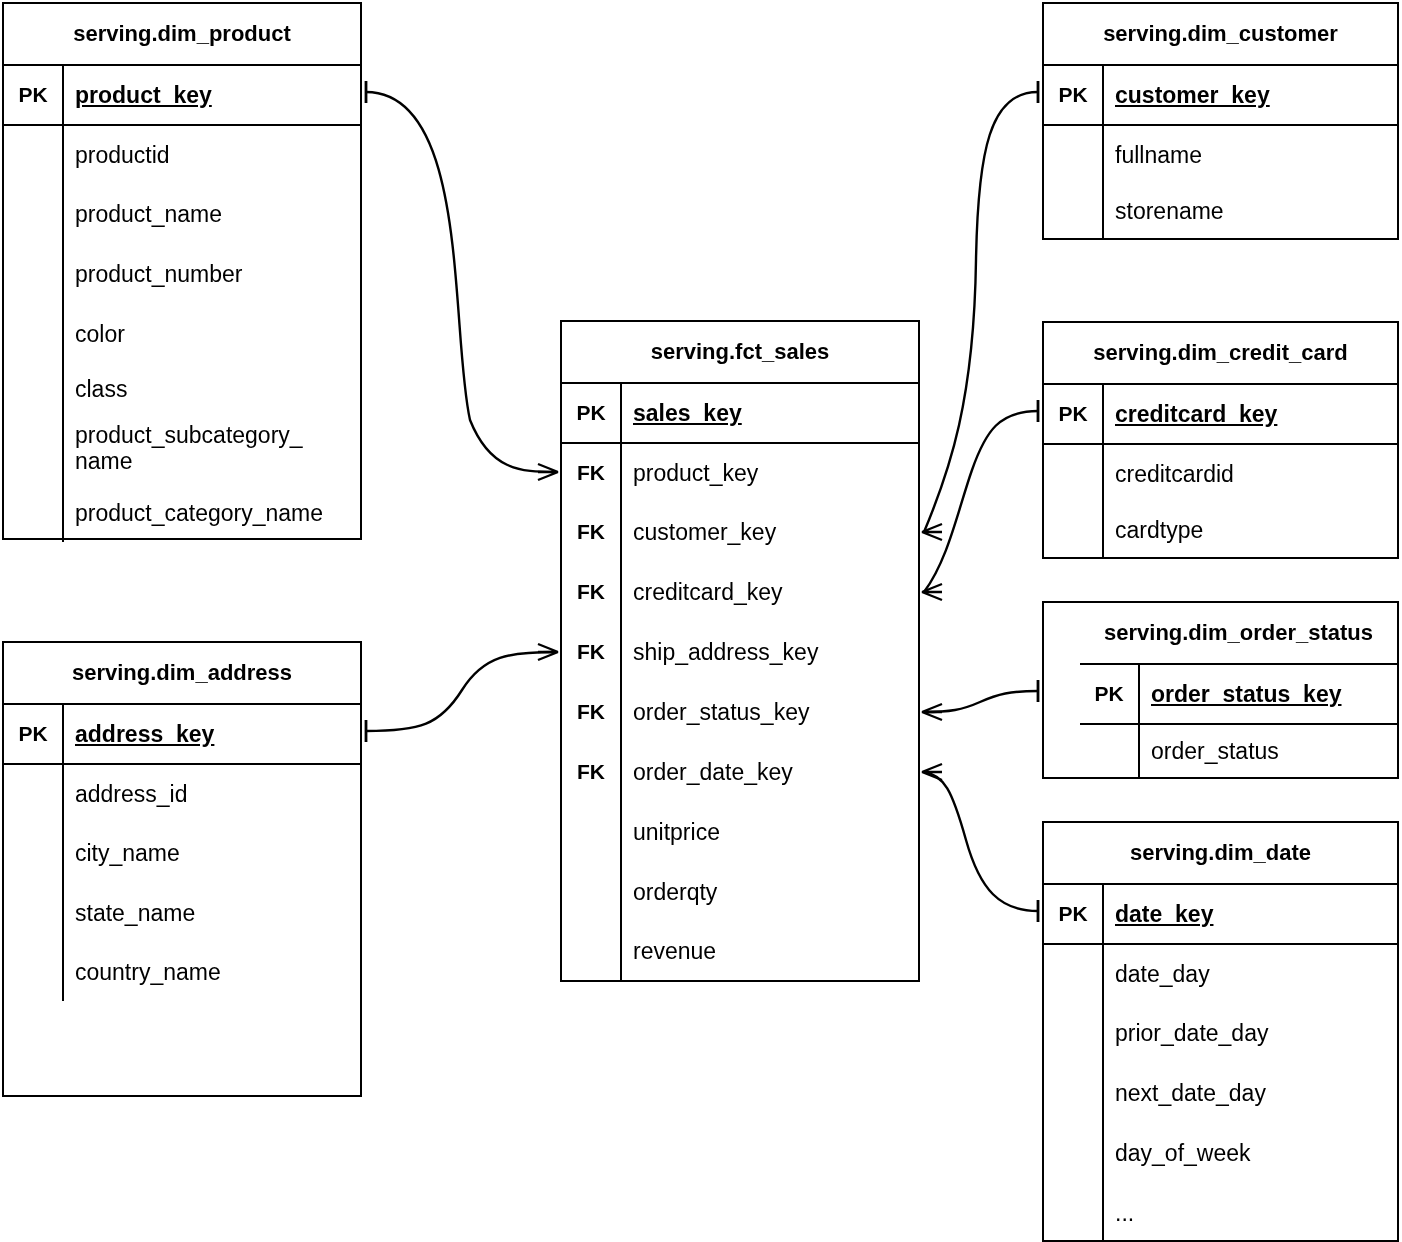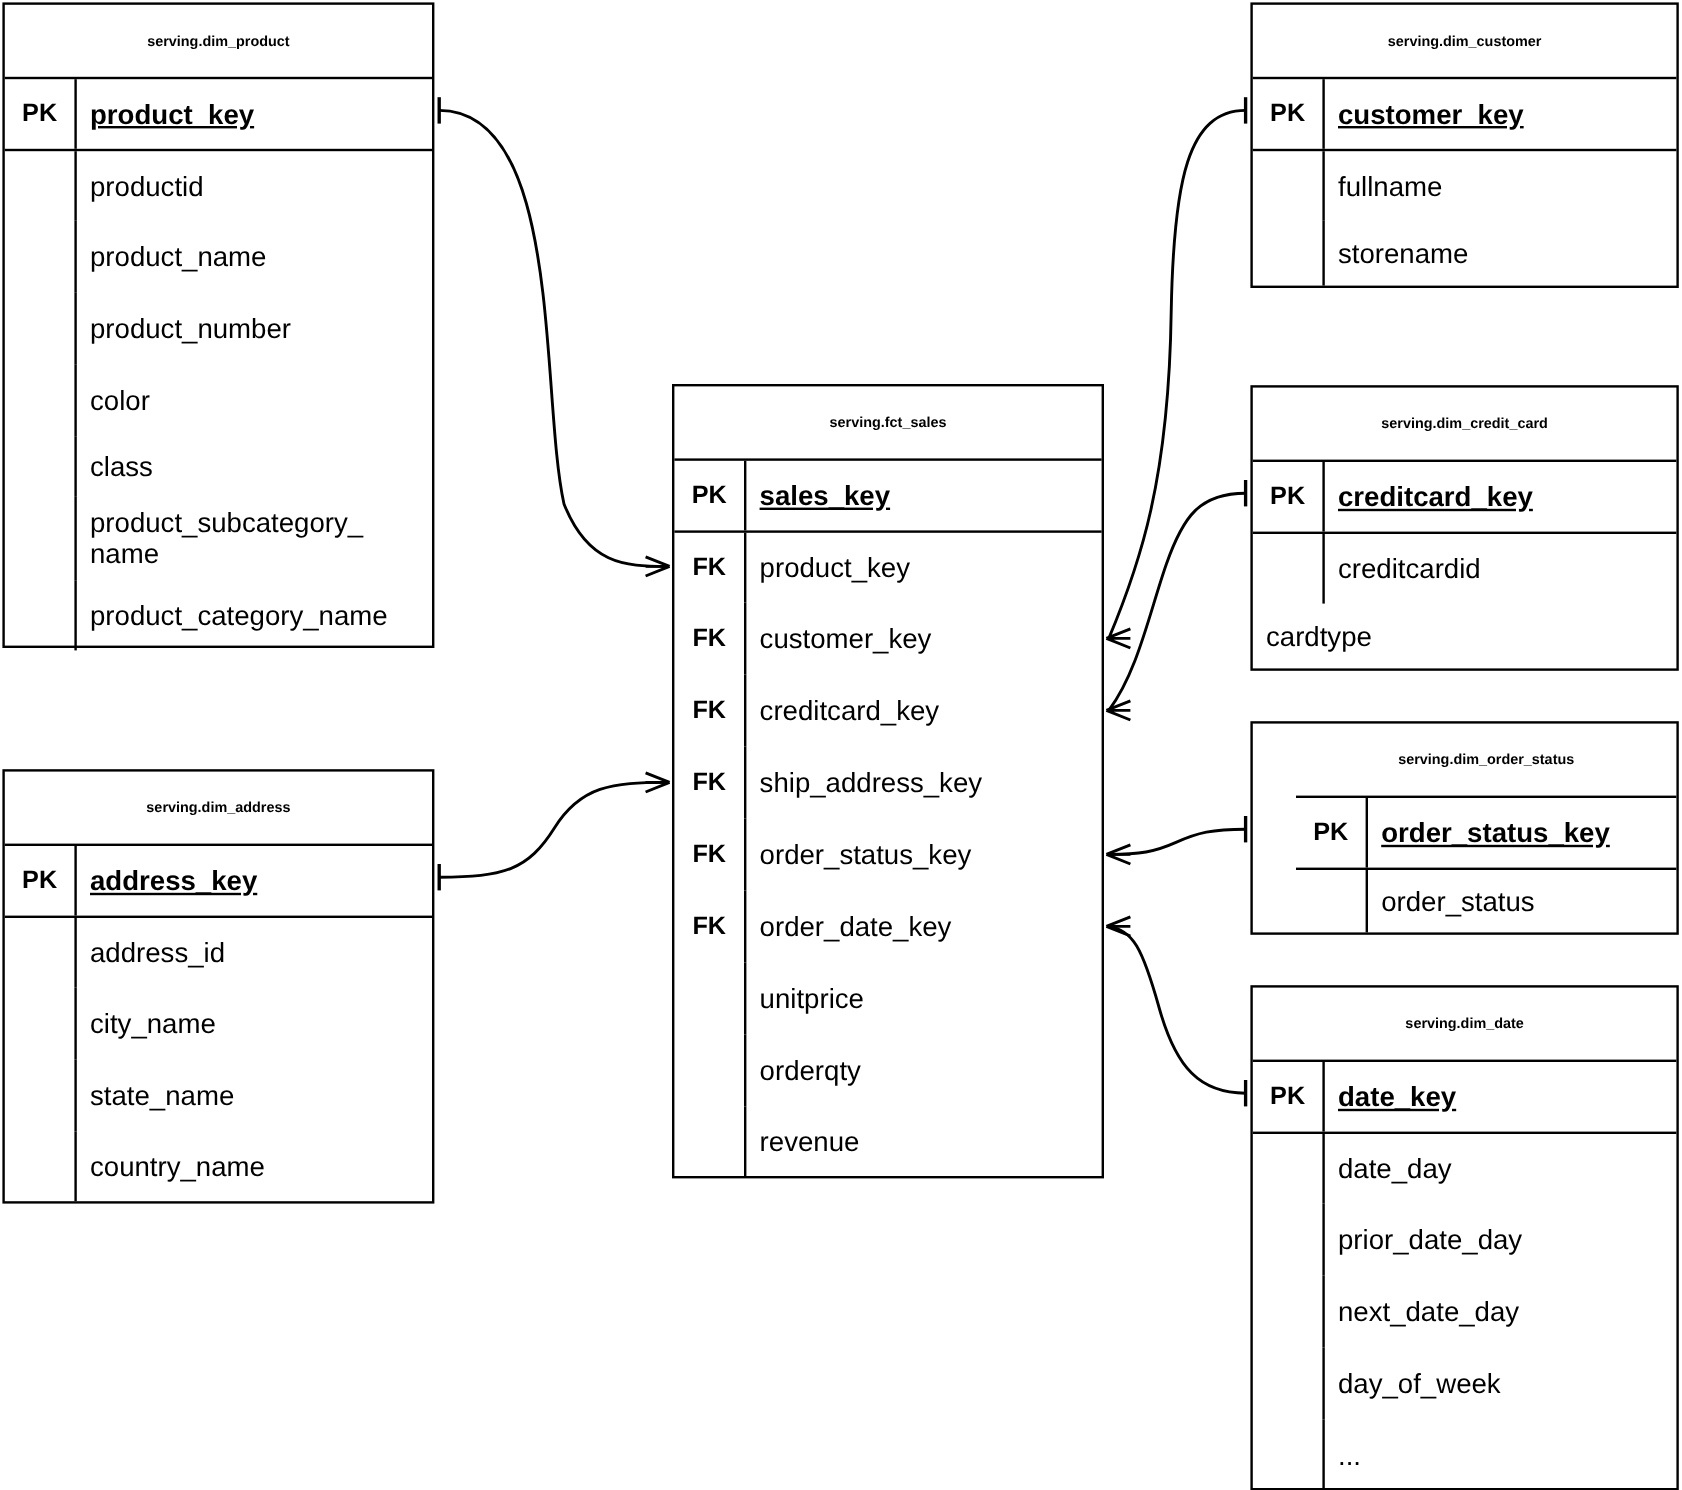--- a/index.html
+++ b/index.html
@@ -26,21 +26,21 @@
   .entity {
     position: absolute;
     border: 2px solid #000000;
     background: #ffffff;
     box-sizing: border-box;
     z-index: 2;
   }
   .ent-title {
     text-align: center;
     font-weight: bold;
-    font-size: 12px;
+    font-size: 22px;
     color: #000000;
     line-height: 1;
     box-sizing: border-box;
     display: flex;
     align-items: center;
     justify-content: center;
   }
   .rows {
     display: block;
   }
@@ -168,21 +168,21 @@
         <div class="keycell blank"></div>
         <div class="namecell wrap">product_subcategory_<br>name</div>
       </div>
       <div class="row attr" style="height: 58px;">
         <div class="keycell blank"></div>
         <div class="namecell">product_category_name</div>
       </div>
     </div>
   </div>
 
-  <div class="entity" id="e-dim_address" style="left: 2px; top: 641px; width: 360px; height: 362px;">
+  <div class="entity" id="e-dim_address" style="left: 2px; top: 641px; width: 360px; height: 456px;">
     <div class="ent-title" style="height: 60px;">serving.dim_address</div>
     <div class="rows">
       <div class="row pkrow" style="height: 60px;">
         <div class="keycell">PK</div>
         <div class="namecell pk">address_key</div>
       </div>
       <div class="row firstattr" style="height: 60px;">
         <div class="keycell blank"></div>
         <div class="namecell">address_id</div>
       </div>
@@ -269,21 +269,21 @@
     <div class="ent-title" style="height: 60px;">serving.dim_credit_card</div>
     <div class="rows">
       <div class="row pkrow" style="height: 60px;">
         <div class="keycell">PK</div>
         <div class="namecell pk">creditcard_key</div>
       </div>
       <div class="row firstattr" style="height: 60px;">
         <div class="keycell blank"></div>
         <div class="namecell">creditcardid</div>
       </div>
-      <div class="row attr" style="height: 54px; flex-direction: column;">
+      <div class="row attr" style="height: 54px;">
         <div class="keycell blank"></div>
         <div class="namecell">cardtype</div>
       </div>
     </div>
   </div>
 
   <div class="entity" id="e-dim_order_status" style="left: 1042px; top: 601px; width: 357px; height: 178px; padding-left: 36px;">
     <div class="ent-title" style="height: 60px;">serving.dim_order_status</div>
     <div class="rows">
       <div class="row pkrow" style="height: 60px;">

